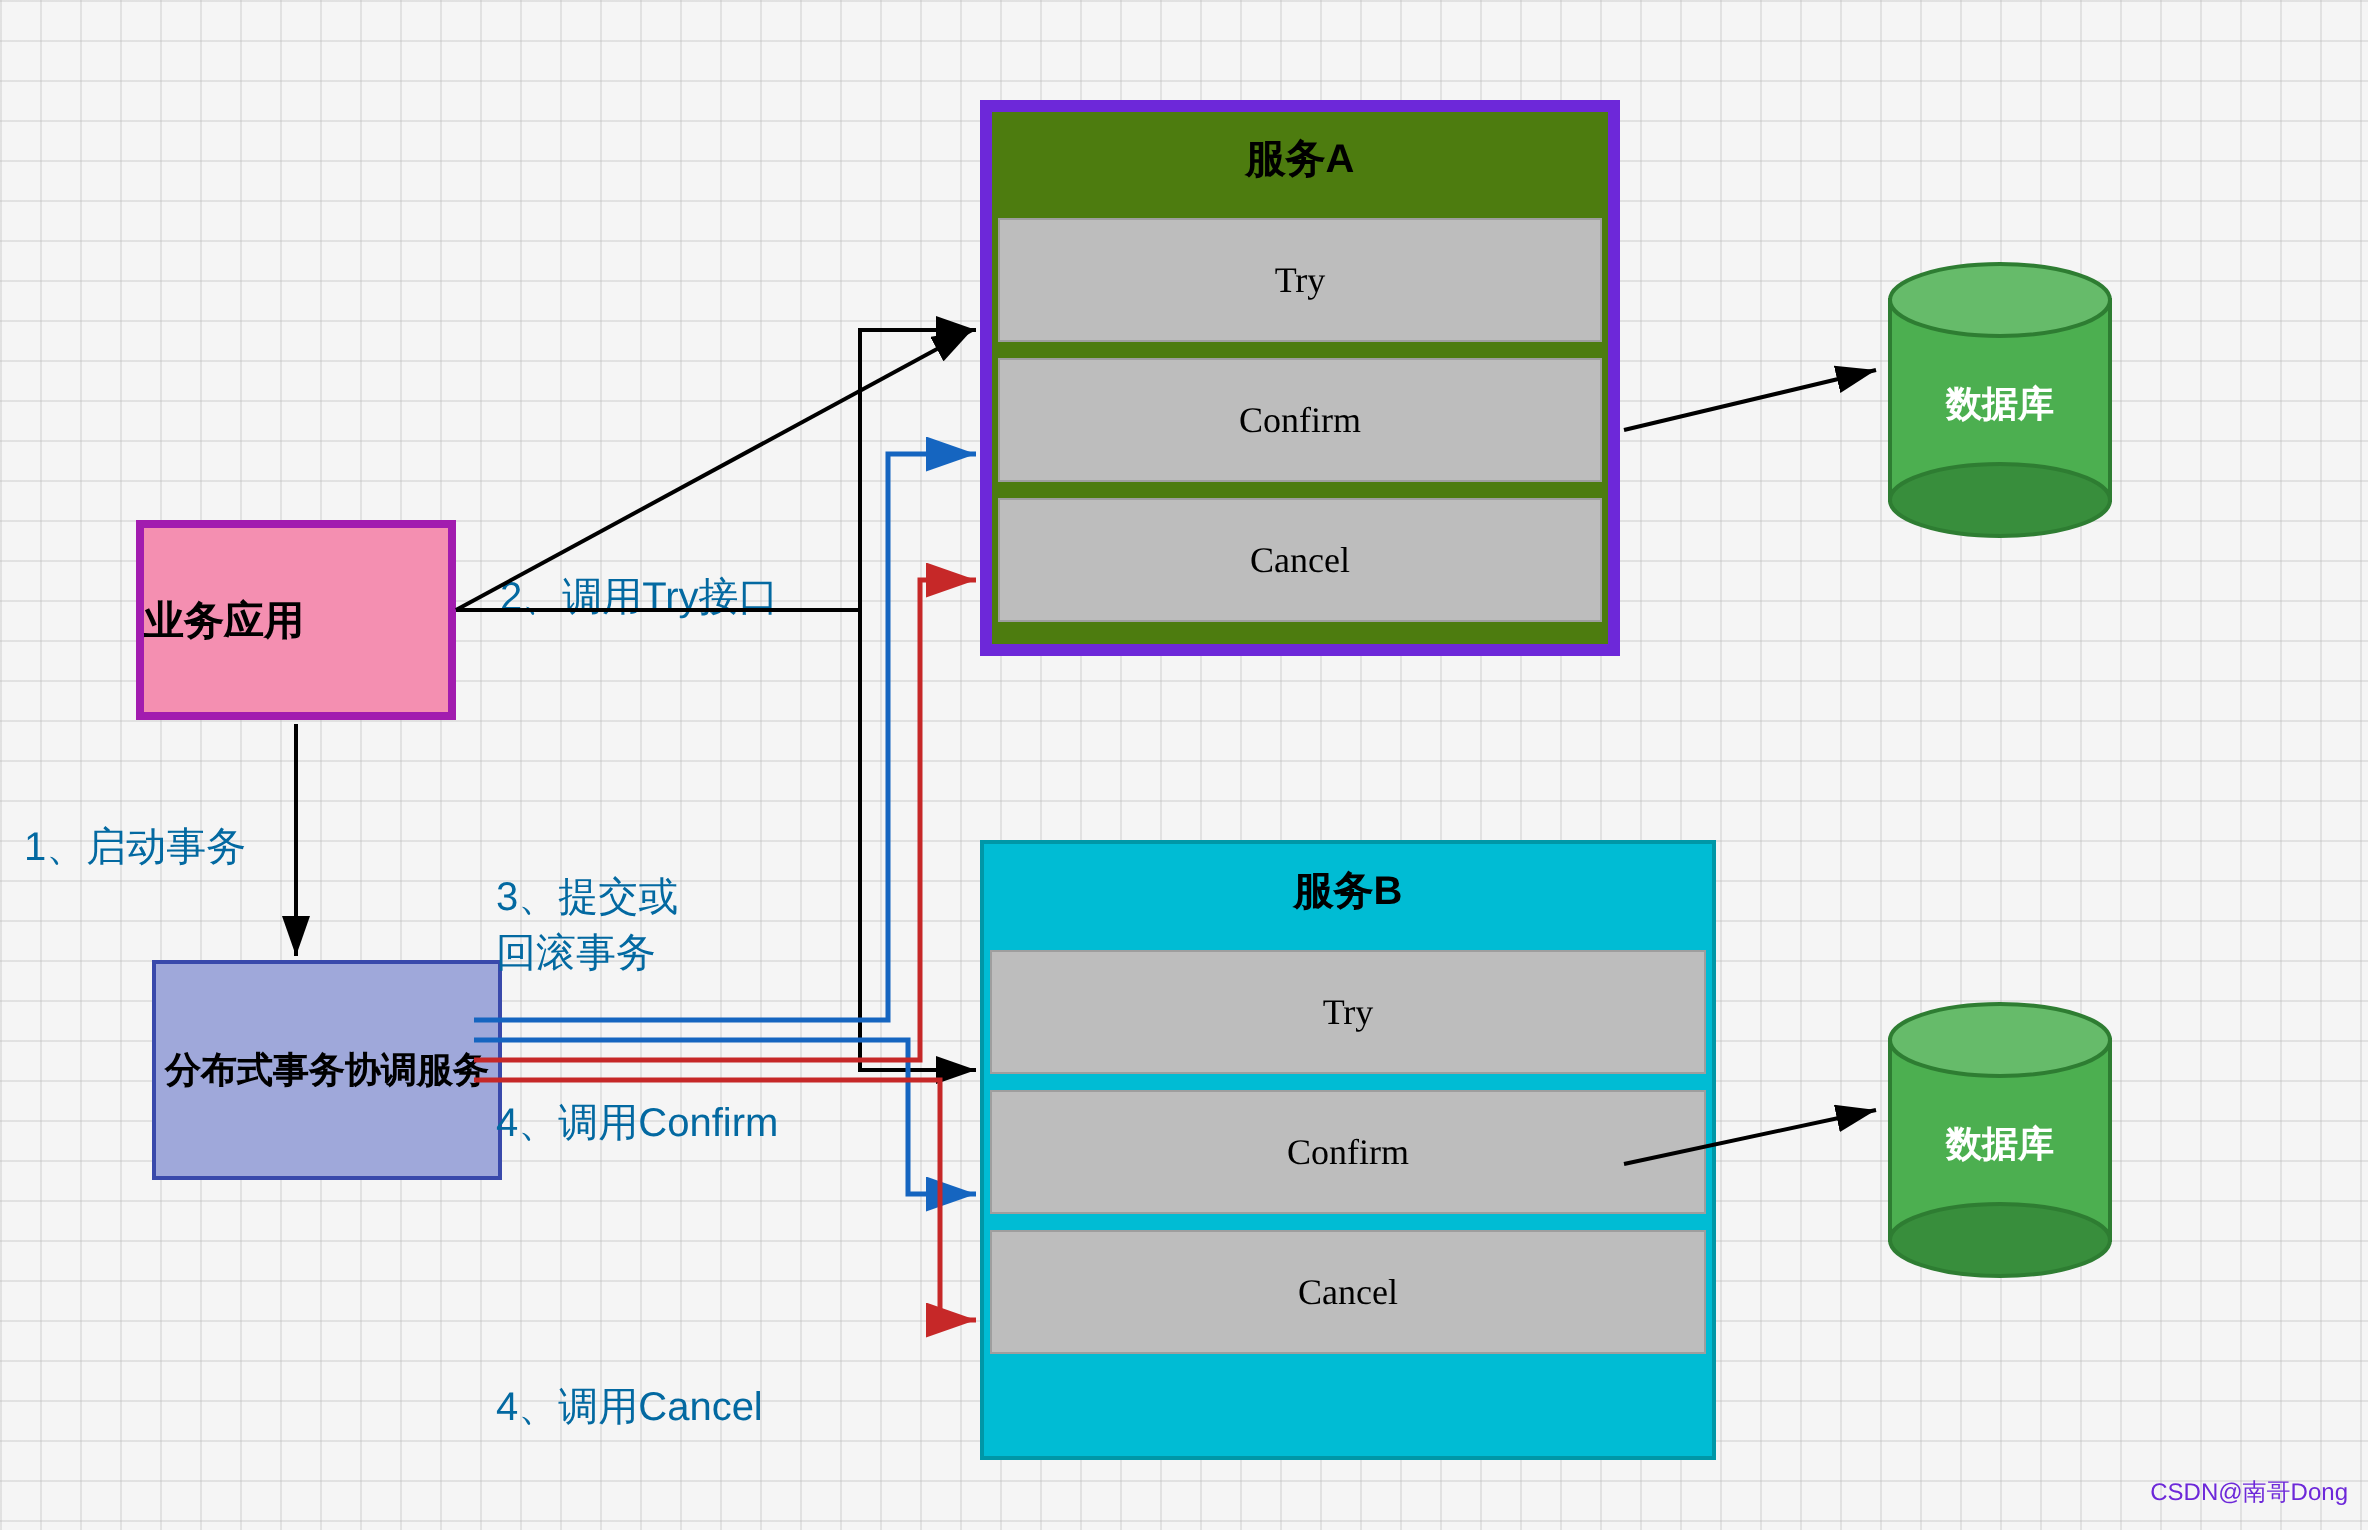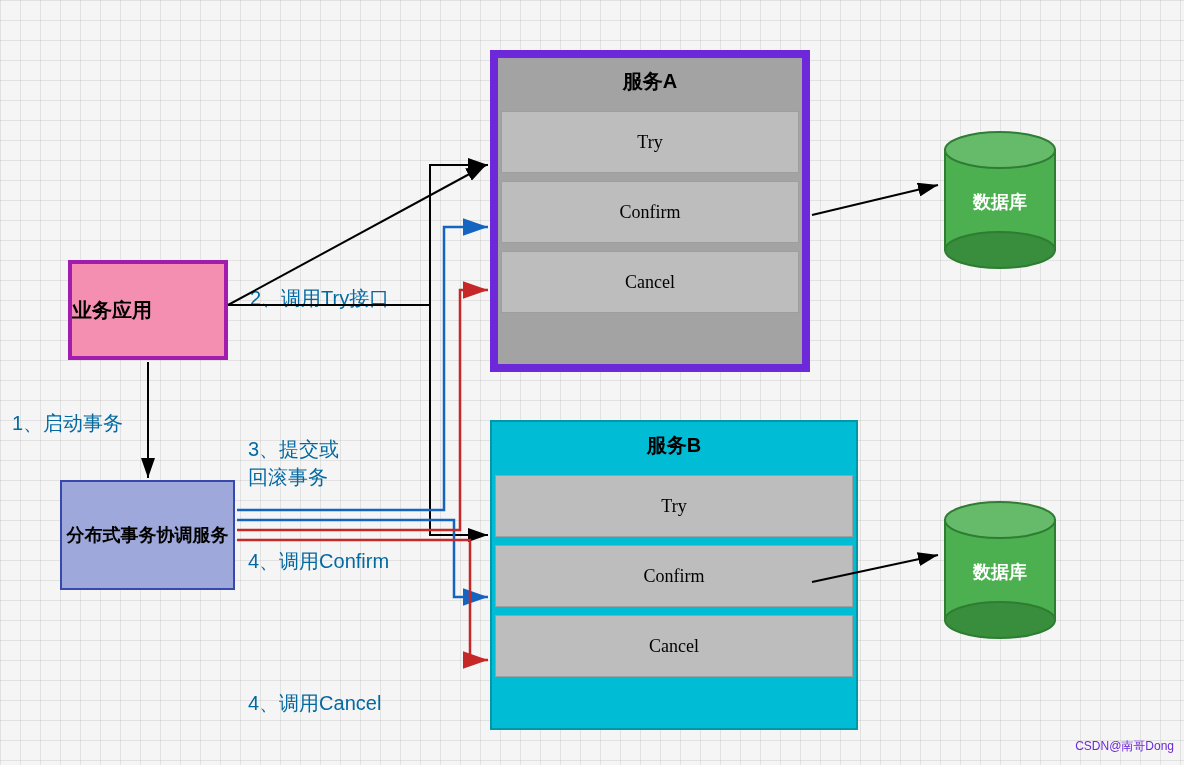--- a/index.html
+++ b/index.html
@@ -35,44 +35,44 @@
       align-items: center;
       justify-content: flex-start;
       font-size: 20px;
       font-weight: bold;
       color: #000;
     }
 
     
     .coordinator {
       position: absolute;
-      left: 60px;
+      left: 76px;
       top: 480px;
       width: 175px;
       height: 110px;
       background-color: #9fa8da;
       border: 2px solid #3949ab;
       display: flex;
       align-items: center;
       justify-content: center;
       font-size: 18px;
       font-weight: bold;
       color: #000;
       text-align: center;
     }
 
     
     .service-a-container {
       position: absolute;
       left: 490px;
       top: 50px;
       width: 320px;
-      height: 322px;
-      background-color: #a3a3a3;
-      border: 8px solid #6d28d9;
+      height: 278px;
+      background-color: #4d7c0f;
+      border: 6px solid #6d28d9;
     }
 
     .service-title {
       text-align: center;
       font-size: 20px;
       font-weight: bold;
       color: #000;
       padding: 10px 0 8px;
     }
 

